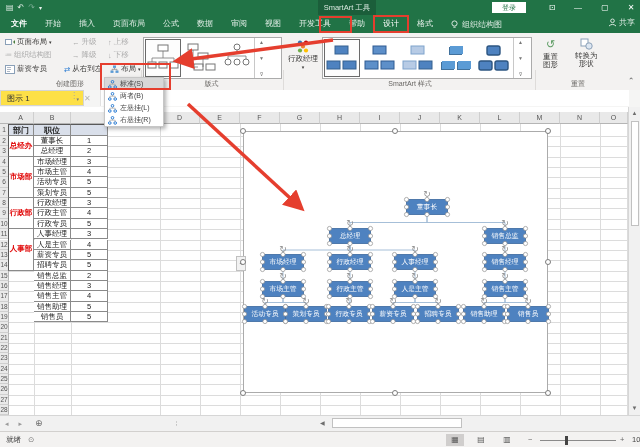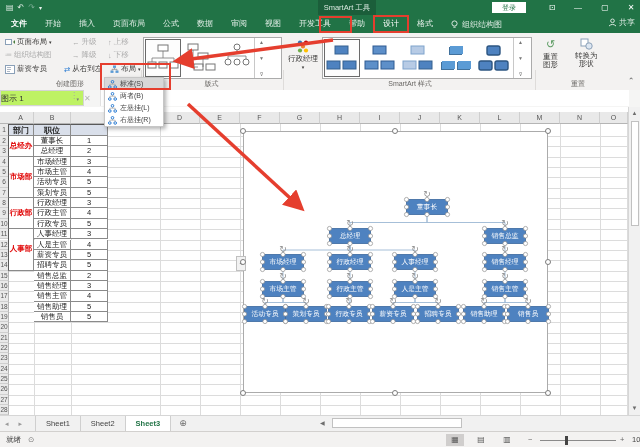--- a/index.html
+++ b/index.html
@@ -32,22 +32,22 @@
   .gscroll{width:13px;border-left:1px solid #c8c8c8;display:flex;flex-direction:column;font-size:5px;color:#777;
            align-items:center;justify-content:space-between;padding:1px 0;}
   .stack{display:flex;flex-direction:column;align-items:center;font-size:7.5px;color:#3b3a39;line-height:8px;text-align:center;}
   
   #layoutmenu{position:absolute;left:104px;top:77px;width:58px;background:#fff;border:1px solid #c6c6c6;
               box-shadow:2px 2px 4px rgba(0,0,0,.3);z-index:40;}
   .mitem{height:12px;display:flex;align-items:center;gap:3px;padding-left:3px;font-size:7px;color:#444;}
   .mitem.hl{background:#d8d8d8;}
   
   #fbar{position:absolute;left:0;top:90px;width:640px;height:17px;background:#f5f5f4;border-bottom:1px solid #d2d0ce;}
-  #namebox{position:absolute;left:0;top:0;width:84px;height:16px;background:#bef264;border:1px solid #d4d4d4;
-           font-size:8px;color:#333;line-height:16px;box-sizing:border-box;}
+  #namebox{position:absolute;left:0;top:0;width:84px;height:16px;background:#fde047;border:1px solid #d4d4d4;
+           font-size:8px;color:#333;line-height:16px;padding-left:6px;box-sizing:border-box;}
   #fx{position:absolute;left:100px;top:0;width:528px;height:16px;background:#fff;border-left:1px solid #e1e1e1;}
   
   #sheet{position:absolute;left:0;top:107px;width:628px;height:308px;background:#fff;overflow:hidden;}
   .colhdr{position:absolute;top:5px;height:12px;font-size:7px;color:#555;text-align:center;line-height:12px;
           background:#e9e9e9;border-right:1px solid #cfcfcf;border-bottom:1px solid #b5b5b5;box-sizing:border-box;}
   .rowhdr{position:absolute;left:0;width:9px;font-size:6.5px;color:#555;text-align:center;background:#e9e9e9;
           border-right:1px solid #b5b5b5;border-bottom:1px solid #cfcfcf;box-sizing:border-box;}
   .vline{position:absolute;width:1px;background:#dcdcdc;}
   .hline{position:absolute;height:1px;background:#dcdcdc;}
   
@@ -659,25 +659,20 @@
 
   <div id="vscroll">
     <span class="sarrow" style="top:0">▲</span>
     <div id="vthumb"></div>
     <span class="sarrow" style="top:295px">▼</span>
   </div>
 
   <div id="tabbar">
     <span class="navarr">◂</span>
     <span class="navarr">▸</span>
-    <span id="stabs-holder" style="display:flex">
-        <span class="stab first">Sheet1</span>
-        <span class="stab">Sheet2</span>
-        <span class="stab active">Sheet3</span>
-      </span>
     <span id="addsheet">⊕</span>
     <span class="navarr" style="margin-left:120px;color:#b0b0b0">⁞</span>
   </div>
   <div id="hscroll">
     <span class="abs" style="left:2px;top:2px;font-size:6px;color:#6d6d6d">◀</span>
     <div id="hthumb"></div>
   </div>
 
   <div id="statusbar">
     <span class="abs" style="left:6px;top:3px">就绪</span>

